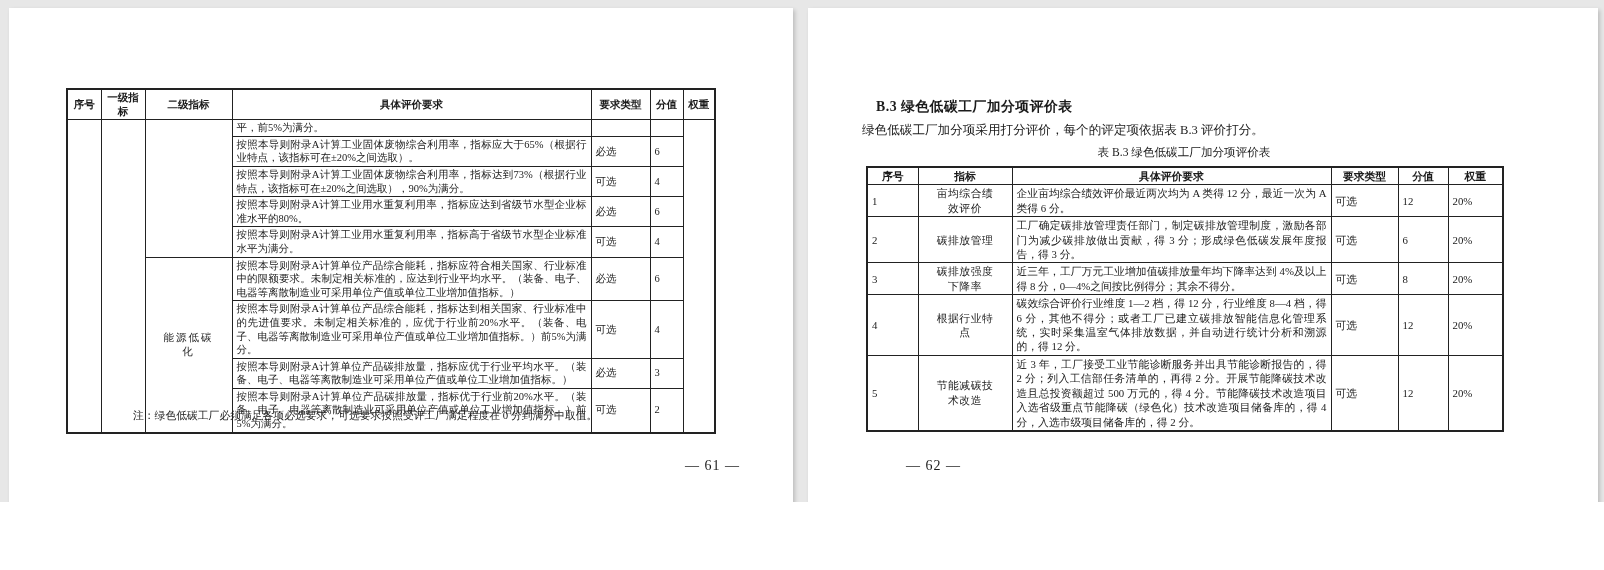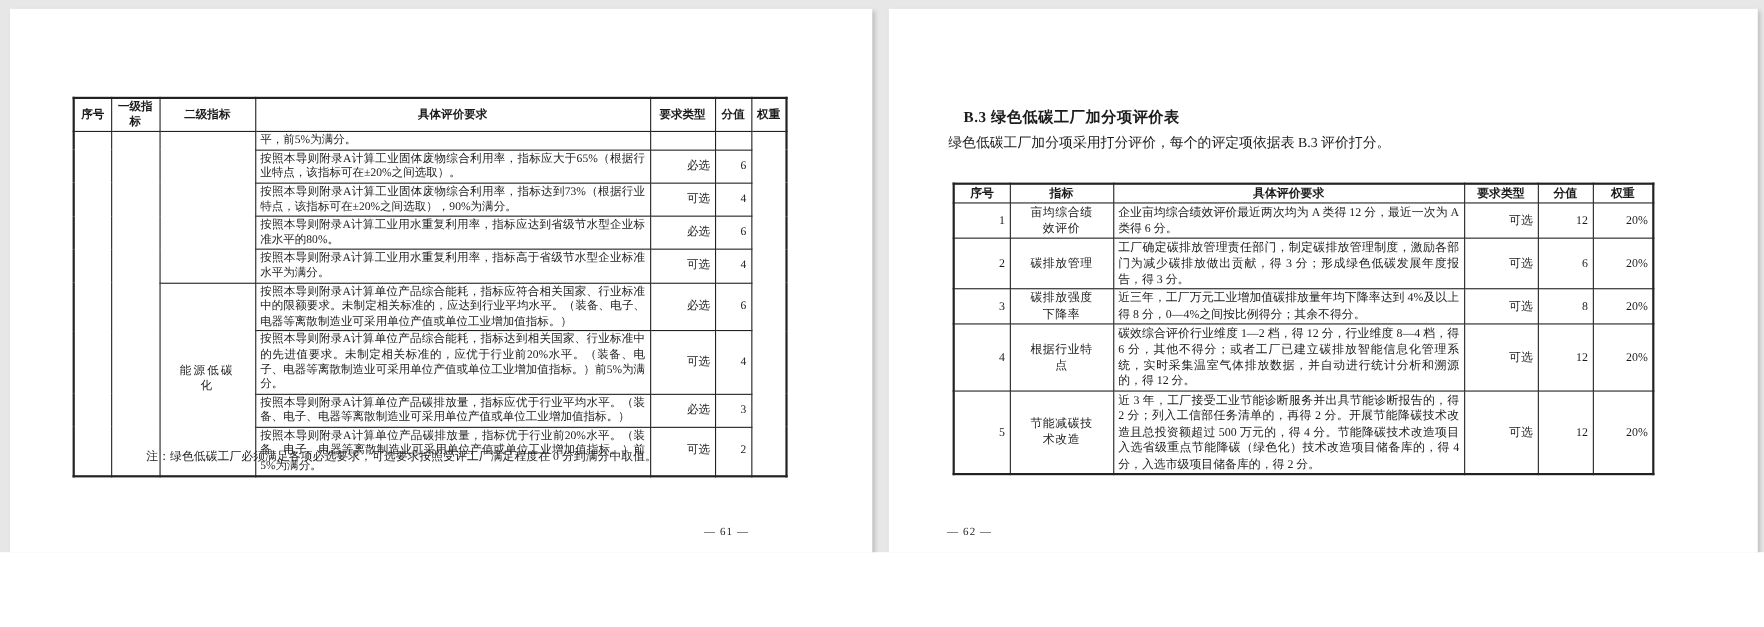--- a/index.html
+++ b/index.html
@@ -38,38 +38,38 @@
     font-weight: bold;
     text-align: center;
     padding: 1px 0;
   }
   .tbl-left  { left: 57px; top: 80px;  width: 648px; }
   .tbl-left th, .tbl-left td  { font-size: 10.5px; line-height: 13.6px; padding: 1px 4px; }
   .tbl-right { left: 58px; top: 158px; width: 636px; }
   .tbl-right th, .tbl-right td { font-size: 10.8px; line-height: 14.4px; padding: 1px 4px; }
 
   td.req { text-align: justify; text-align-last: left; }
-  td.center { text-align: right; }
+  td.center { text-align: left; }
   td.sec-label { text-align: center; letter-spacing: 2px; padding: 0 16px; }
   td.ind { text-align: center; padding: 0 15px; letter-spacing: 0.5px; }
 
   .note {
     position: absolute;
     left: 92px; top: 400px;
     width: 600px;
     font-size: 10.8px;
     line-height: 14px;
     margin-left: 32px;
   }
   .page-number {
     position: absolute;
-    top: 470px;
+    top: 450px;
     width: 100px;
-    text-align: left;
-    font-size: 10px;
+    text-align: right;
+    font-size: 14px;
     letter-spacing: 1px;
   }
   .pn-left  { left: 631px; }
   .pn-right { left: 53px; }
 
   .section-heading {
     position: absolute;
     left: 68px; top: 90px;
     font-size: 13.8px;
     font-weight: bold;
@@ -171,20 +171,21 @@
       </table>
 
     <div class="note">注：绿色低碳工厂必须满足各项必选要求，可选要求按照受评工厂满足程度在 0 分到满分中取值。</div>
     <div class="page-number pn-left">— 61 —</div>
   </div>
 
   <div class="page page-right">
 
     <div class="section-heading">B.3  绿色低碳工厂加分项评价表</div>
     <div class="intro">绿色低碳工厂加分项采用打分评价，每个的评定项依据表 B.3 评价打分。</div>
+    <div class="table-caption">表 B.3  绿色低碳工厂加分项评价表</div>
 
     <table class="doc-table tbl-right">
       <colgroup>
         <col style="width:51px">
           <col style="width:94px">
           <col style="width:319px">
         <col style="width:67px">
           <col style="width:50px">
           <col style="width:55px">
       </colgroup>

